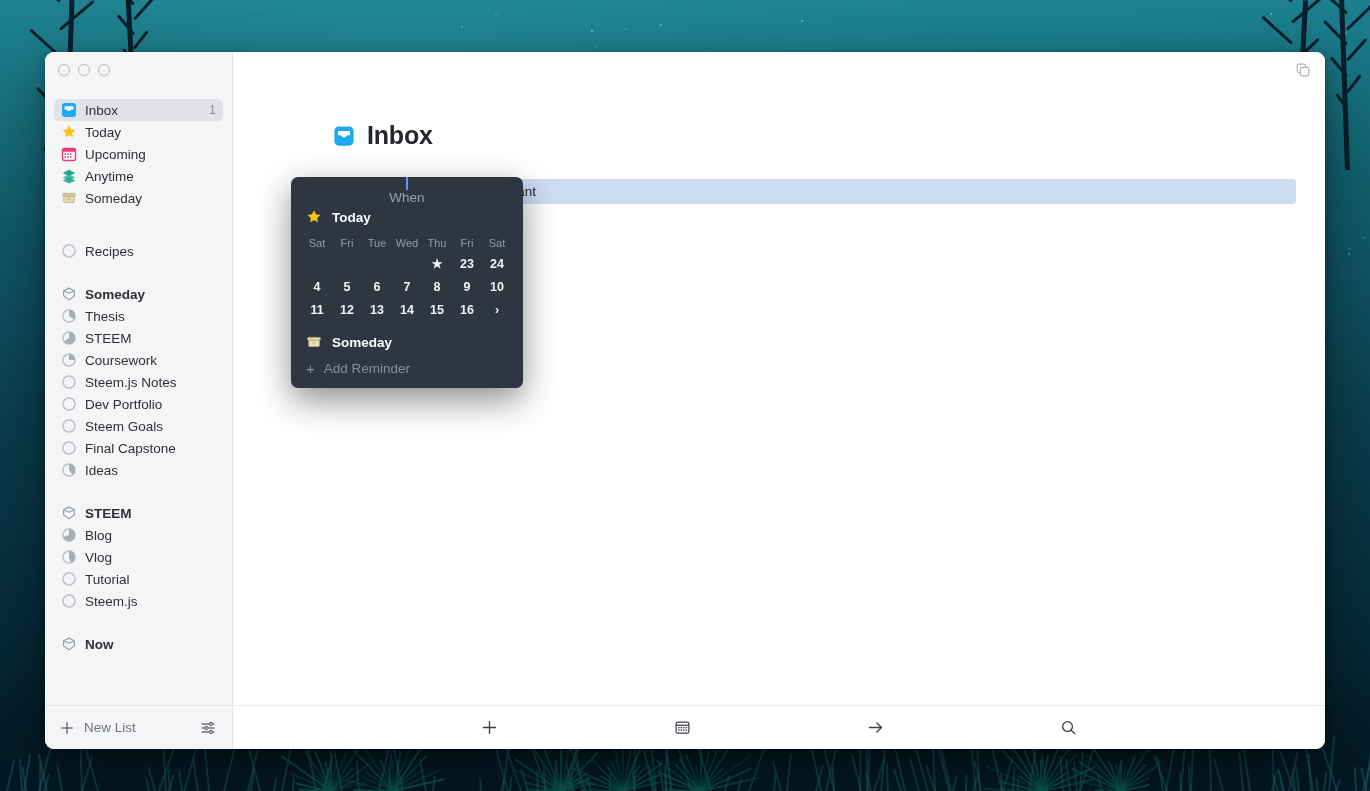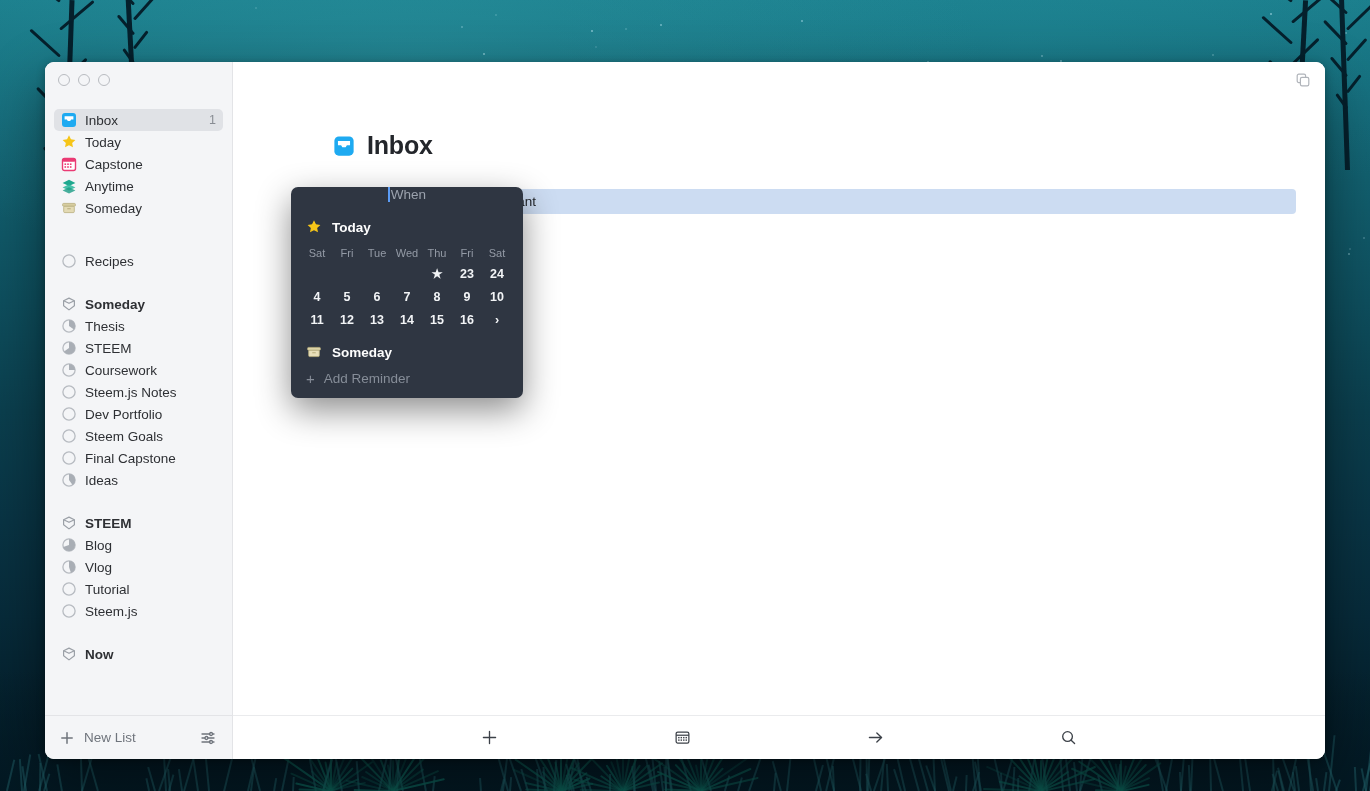--- a/index.html
+++ b/index.html
@@ -63,21 +63,21 @@
     bottom: 0;
     width: 2px;
     background: #1f5d66;
     transform-origin: bottom center;
     opacity: .5;
   }
 
   
   #app-window {
     position: absolute;
-    left: 45px; top: 62px;
+    left: 45px; top: 52px;
     width: 1280px; height: 697px;
     border-radius: 9px;
     overflow: hidden;
     display: flex;
     box-shadow: 0 22px 58px rgba(0,0,0,.45), 0 2px 8px rgba(0,0,0,.30);
     background: #ffffff;
   }
 
   
   #sidebar {
@@ -214,22 +214,23 @@
     width: 232px;
     background: #2f3642;
     border-radius: 7px;
     box-shadow: 0 12px 34px rgba(0,0,0,.45);
     padding: 0 0 8px 0;
     z-index: 40;
     color: #ffffff;
   }
   #when-field {
     height: 28px;
-    display: flex; align-items: flex-start; justify-content: center;
+    display: flex; align-items: center; justify-content: center;
     position: relative;
+    flex-direction: column;
   }
   #when-caret {
     width: 2px; height: 15px; background: #5b9cf5;
     margin-right: 1px;
   }
   #when-placeholder { font-size: 13.5px; color: #9ba2ad; }
   .pop-row {
     display: flex; align-items: center; gap: 10px;
     height: 24px;
     padding: 0 15px;
@@ -673,21 +674,21 @@
               <g fill="#ea3b74">
                 <rect x="3.5" y="7.4" width="1.6" height="1.6"></rect>
                 <rect x="6.2" y="7.4" width="1.6" height="1.6"></rect>
                 <rect x="8.9" y="7.4" width="1.6" height="1.6"></rect>
                 <rect x="3.5" y="10.2" width="1.6" height="1.6"></rect>
                 <rect x="6.2" y="10.2" width="1.6" height="1.6"></rect>
                 <rect x="8.9" y="10.2" width="1.6" height="1.6"></rect>
               </g>
             </svg>
           </span>
-          <span class="label">Capstone</span>
+          <span class="label">Upcoming</span>
         </div>
 
         <div class="nav-row">
           <span class="ico">
             <svg viewBox="0 0 16 16" width="16" height="16">
               <path d="M8 1.8l6.4 3.1L8 8 1.6 4.9z" fill="#1fa88f"></path>
               <path d="M8 6.3l6.4 3.1L8 12.5 1.6 9.4z" fill="#29b79c" opacity=".85"></path>
               <path d="M8 9.3l6.4 3.1L8 15.5 1.6 12.4z" fill="#1a9c84" opacity=".8"></path>
             </svg>
           </span>

